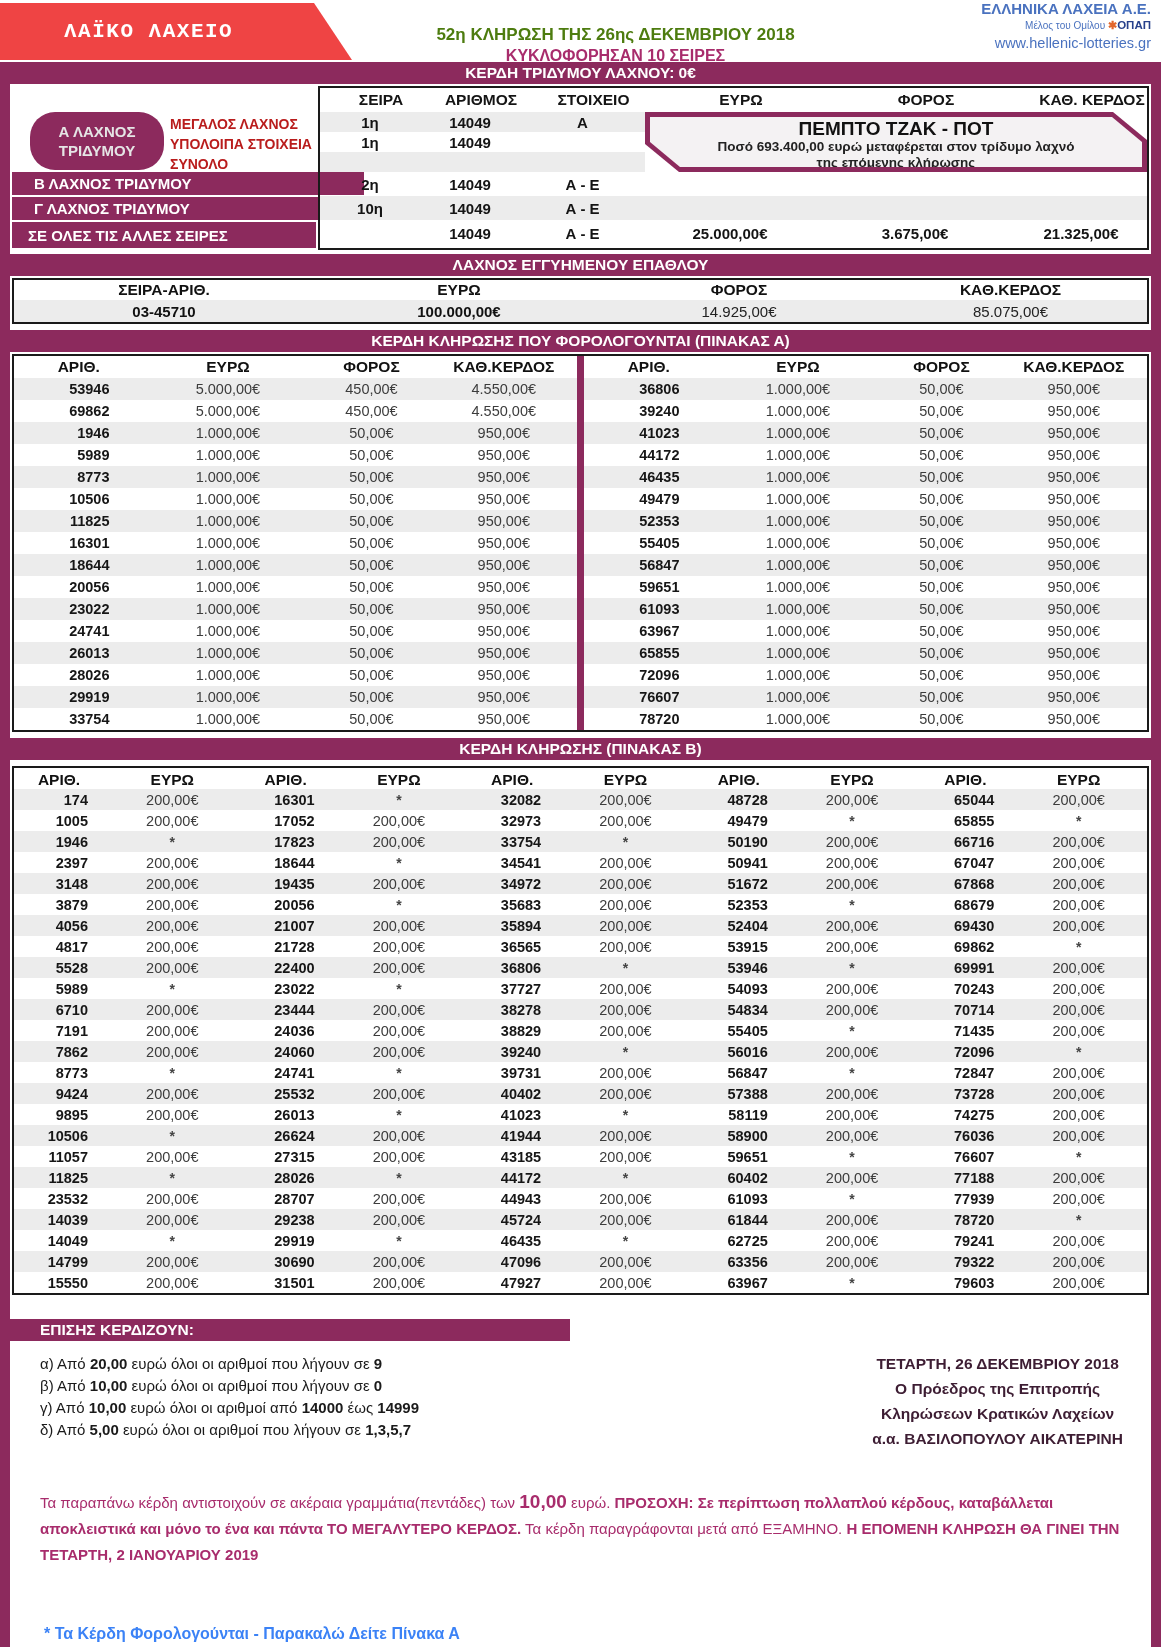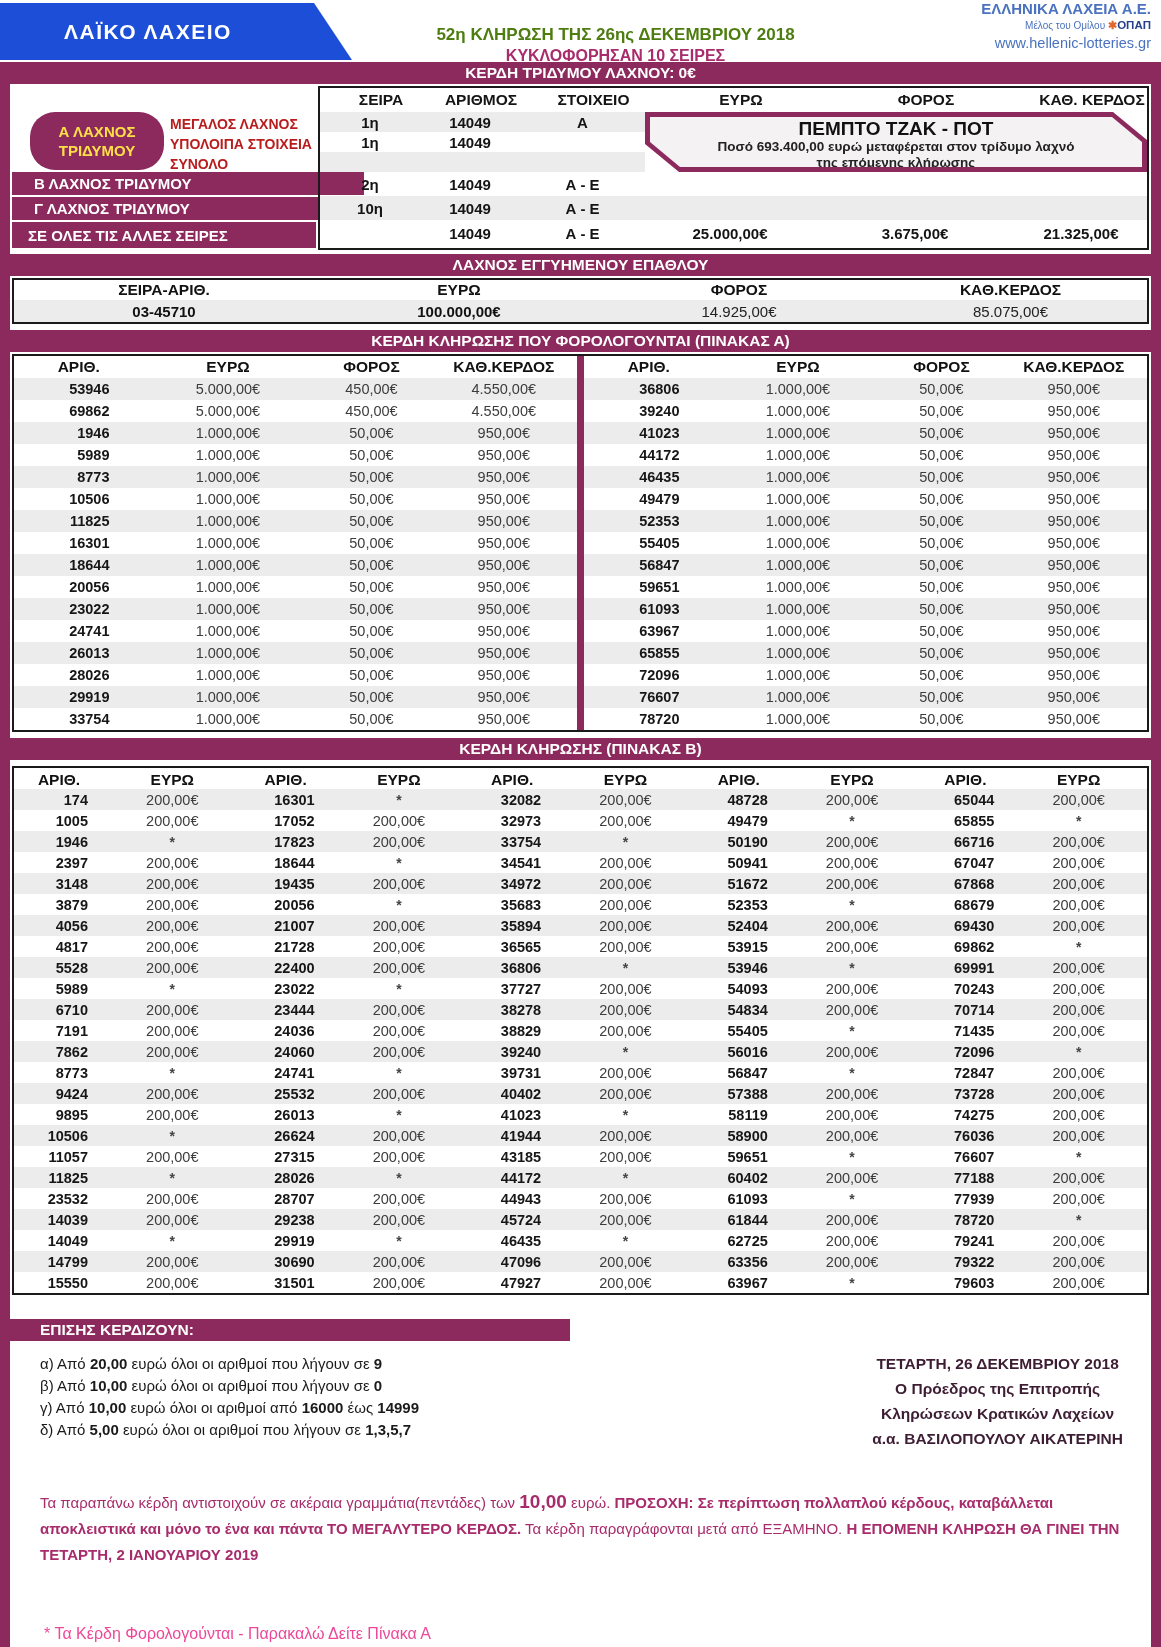--- a/index.html
+++ b/index.html
@@ -1,21 +1,21 @@
 <!DOCTYPE html>
 <html><head>
 <meta charset="utf-8">
 <style>
   * { box-sizing: border-box; margin: 0; padding: 0; }
   body { font-family: "Liberation Sans", sans-serif; background: #fff; }
   .page { position: relative; width: 1161px; height: 1647px; background: #fff; overflow: hidden; margin: 0 auto; }
   
   .hdr { position: relative; height: 62px; background: #fff; }
-  .logo-box { position: absolute; left: 0; top: 3px; width: 352px; height: 57px; background: #1d4ed8;
-    clip-path: polygon(0 0, 314px 0, 352px 100%, 0 100%); display: flex; align-items: center; }
+  .logo-box { position: absolute; left: 0; top: 3px; width: 352px; height: 57px; background: #ef4444;
+    clip-path: polygon(0 0, 314px 0, 352px 100%, 0 100%); display: flex; align-items: center; font-family: Liberation Mono, monospace; }
   .logo-box span { color: #fff; font-weight: bold; font-size: 21px; letter-spacing: 1.5px; padding-left: 64px; }
   .title-block { position: absolute; left: 370px; right: 300px; top: 0; text-align: center; }
   .main-title { font-size: 25px; font-weight: bold; color: #121212; line-height: 24px; }
   .sub-title { font-size: 17px; font-weight: bold; color: #4d7c0f; line-height: 21px; margin-top: 24px; }
   .sub-series { font-size: 16px; font-weight: bold; color: #a82c6c; line-height: 20px; margin-top: 1px; }
   .brand-block { position: absolute; right: 10px; top: 0; text-align: right; width: 240px; }
   .brand-company { color: #4a72bf; font-weight: bold; font-size: 15px; line-height: 17px; }
   .brand-member { color: #4a72bf; font-size: 10px; line-height: 16px; }
   .opap-star { color: #e2662c; font-size: 11px; font-weight: bold; }
   .opap-text { color: #27408b; font-weight: bold; font-size: 11.5px; }
@@ -29,21 +29,21 @@
   .upper { position: relative; height: 170px; }
   .upper-table { position: absolute; left: 308px; right: 2px; top: 2px; height: 164px;
     border: 2px solid #1a1a1a; display: grid;
     grid-template-columns: 100px 100px 125px 170px 200px 1fr;
     grid-template-rows: 24px 20px 20px 20px 24px 24px 26px; }
   .ucell { display: flex; align-items: center; justify-content: center; font-size: 15px; color: #141414; }
   .uhead { font-weight: bold; font-size: 15.5px; padding-left: 22px; }
   .uval { font-weight: bold; }
   .stripe { background: #ececec; }
   .a-box { position: absolute; left: 20px; top: 28px; width: 134px; height: 58px; background: #8c2a5d;
-    color: #fde047; font-weight: bold; font-size: 15px; display: flex; flex-direction: column;
+    color: #e5e5e5; font-weight: bold; font-size: 15px; display: flex; flex-direction: column;
     justify-content: center; align-items: center; line-height: 19px; border-radius: 25px; }
   .sub-label { position: absolute; left: 160px; width: 150px; height: 20px; color: #b91c1c;
     font-weight: bold; font-size: 14px; line-height: 20px; white-space: nowrap; }
   .label-bar { position: absolute; left: 2px; width: 352px; background: #8c2a5d; color: #fff;
     font-weight: bold; font-size: 15px; display: flex; align-items: center; padding-left: 22px; }
   
   .jackpot { grid-row: 2 / span 3; grid-column: 4 / span 3; position: relative; background: #8c2a5d;
     clip-path: polygon(0 0, calc(100% - 34px) 0, 100% 28px, 100% 100%, 34px 100%, 0 calc(100% - 28px)); }
   .jackpot-inner { position: absolute; inset: 5px; background: #f4f2f3;
     clip-path: polygon(0 0, calc(100% - 30px) 0, 100% 25px, 100% 100%, 30px 100%, 0 calc(100% - 25px));
@@ -76,21 +76,21 @@
   .also-band { margin-top: 24px; width: 560px; text-align: left; padding-left: 30px; }
   .also-box { position: relative; height: 140px; padding: 12px 0 0 30px; }
   .also-line { font-size: 15px; color: #1a1a1a; line-height: 22px; }
   .also-line .b { font-weight: bold; }
   .signature { position: absolute; right: 28px; top: 10px; text-align: center; color: #3d1d33;
     font-weight: bold; font-size: 15.5px; line-height: 25px; }
   
   .notes { margin: 8px 30px 0 30px; color: #a82c6c; font-size: 15px; line-height: 26px; height: 110px; }
   .notes .bold { font-weight: bold; }
   .notes .big { font-weight: bold; font-size: 19px; }
-  .footnote { margin: 26px 0 10px 34px; font-weight: normal; font-size: 16px; color: #ec4899; height: 22px; }
+  .footnote { margin: 26px 0 10px 34px; font-weight: bold; font-size: 16px; color: #3b82f6; height: 22px; }
 </style>
 </head>
 <body>
 
 <div class="page">
 
   <header class="hdr">
     <div class="logo-box">
       <span>ΛΑΪΚΟ ΛΑΧΕΙΟ</span>
     </div>
@@ -573,21 +573,21 @@
         <div class="tb-cell star">*</div>
         <div class="tb-cell tb-num">79603</div>
         <div class="tb-cell">200,00€</div>
       </div>
 
     <div class="band also-band">ΕΠΙΣΗΣ ΚΕΡΔΙΖΟΥΝ:</div>
     <div class="also-box">
       <div id="alsoLines">
           <div class="also-line"><span>α) Από </span><span class="b">20,00</span><span> ευρώ όλοι οι αριθμοί που λήγουν σε </span><span class="b">9</span></div>
           <div class="also-line"><span>β) Από </span><span class="b">10,00</span><span> ευρώ όλοι οι αριθμοί που λήγουν σε </span><span class="b">0</span></div>
-          <div class="also-line"><span>γ) Από </span><span class="b">10,00</span><span> ευρώ όλοι οι αριθμοί από </span><span class="b">16000</span><span> έως </span><span class="b">14999</span></div>
+          <div class="also-line"><span>γ) Από </span><span class="b">10,00</span><span> ευρώ όλοι οι αριθμοί από </span><span class="b">14000</span><span> έως </span><span class="b">14999</span></div>
           <div class="also-line"><span>δ) Από </span><span class="b">5,00</span><span> ευρώ όλοι οι αριθμοί που λήγουν σε </span><span class="b">1,3,5,7</span></div>
         </div>
       <div class="signature" id="signature">
           <div class="">ΤΕΤΑΡΤΗ, 26 ΔΕΚΕΜΒΡΙΟΥ 2018</div>
           <div class="">Ο Πρόεδρος της Επιτροπής</div>
           <div class="">Κληρώσεων Κρατικών Λαχείων</div>
           <div class="">α.α. ΒΑΣΙΛΟΠΟΥΛΟΥ ΑΙΚΑΤΕΡΙΝΗ</div>
         </div>
     </div>
 

